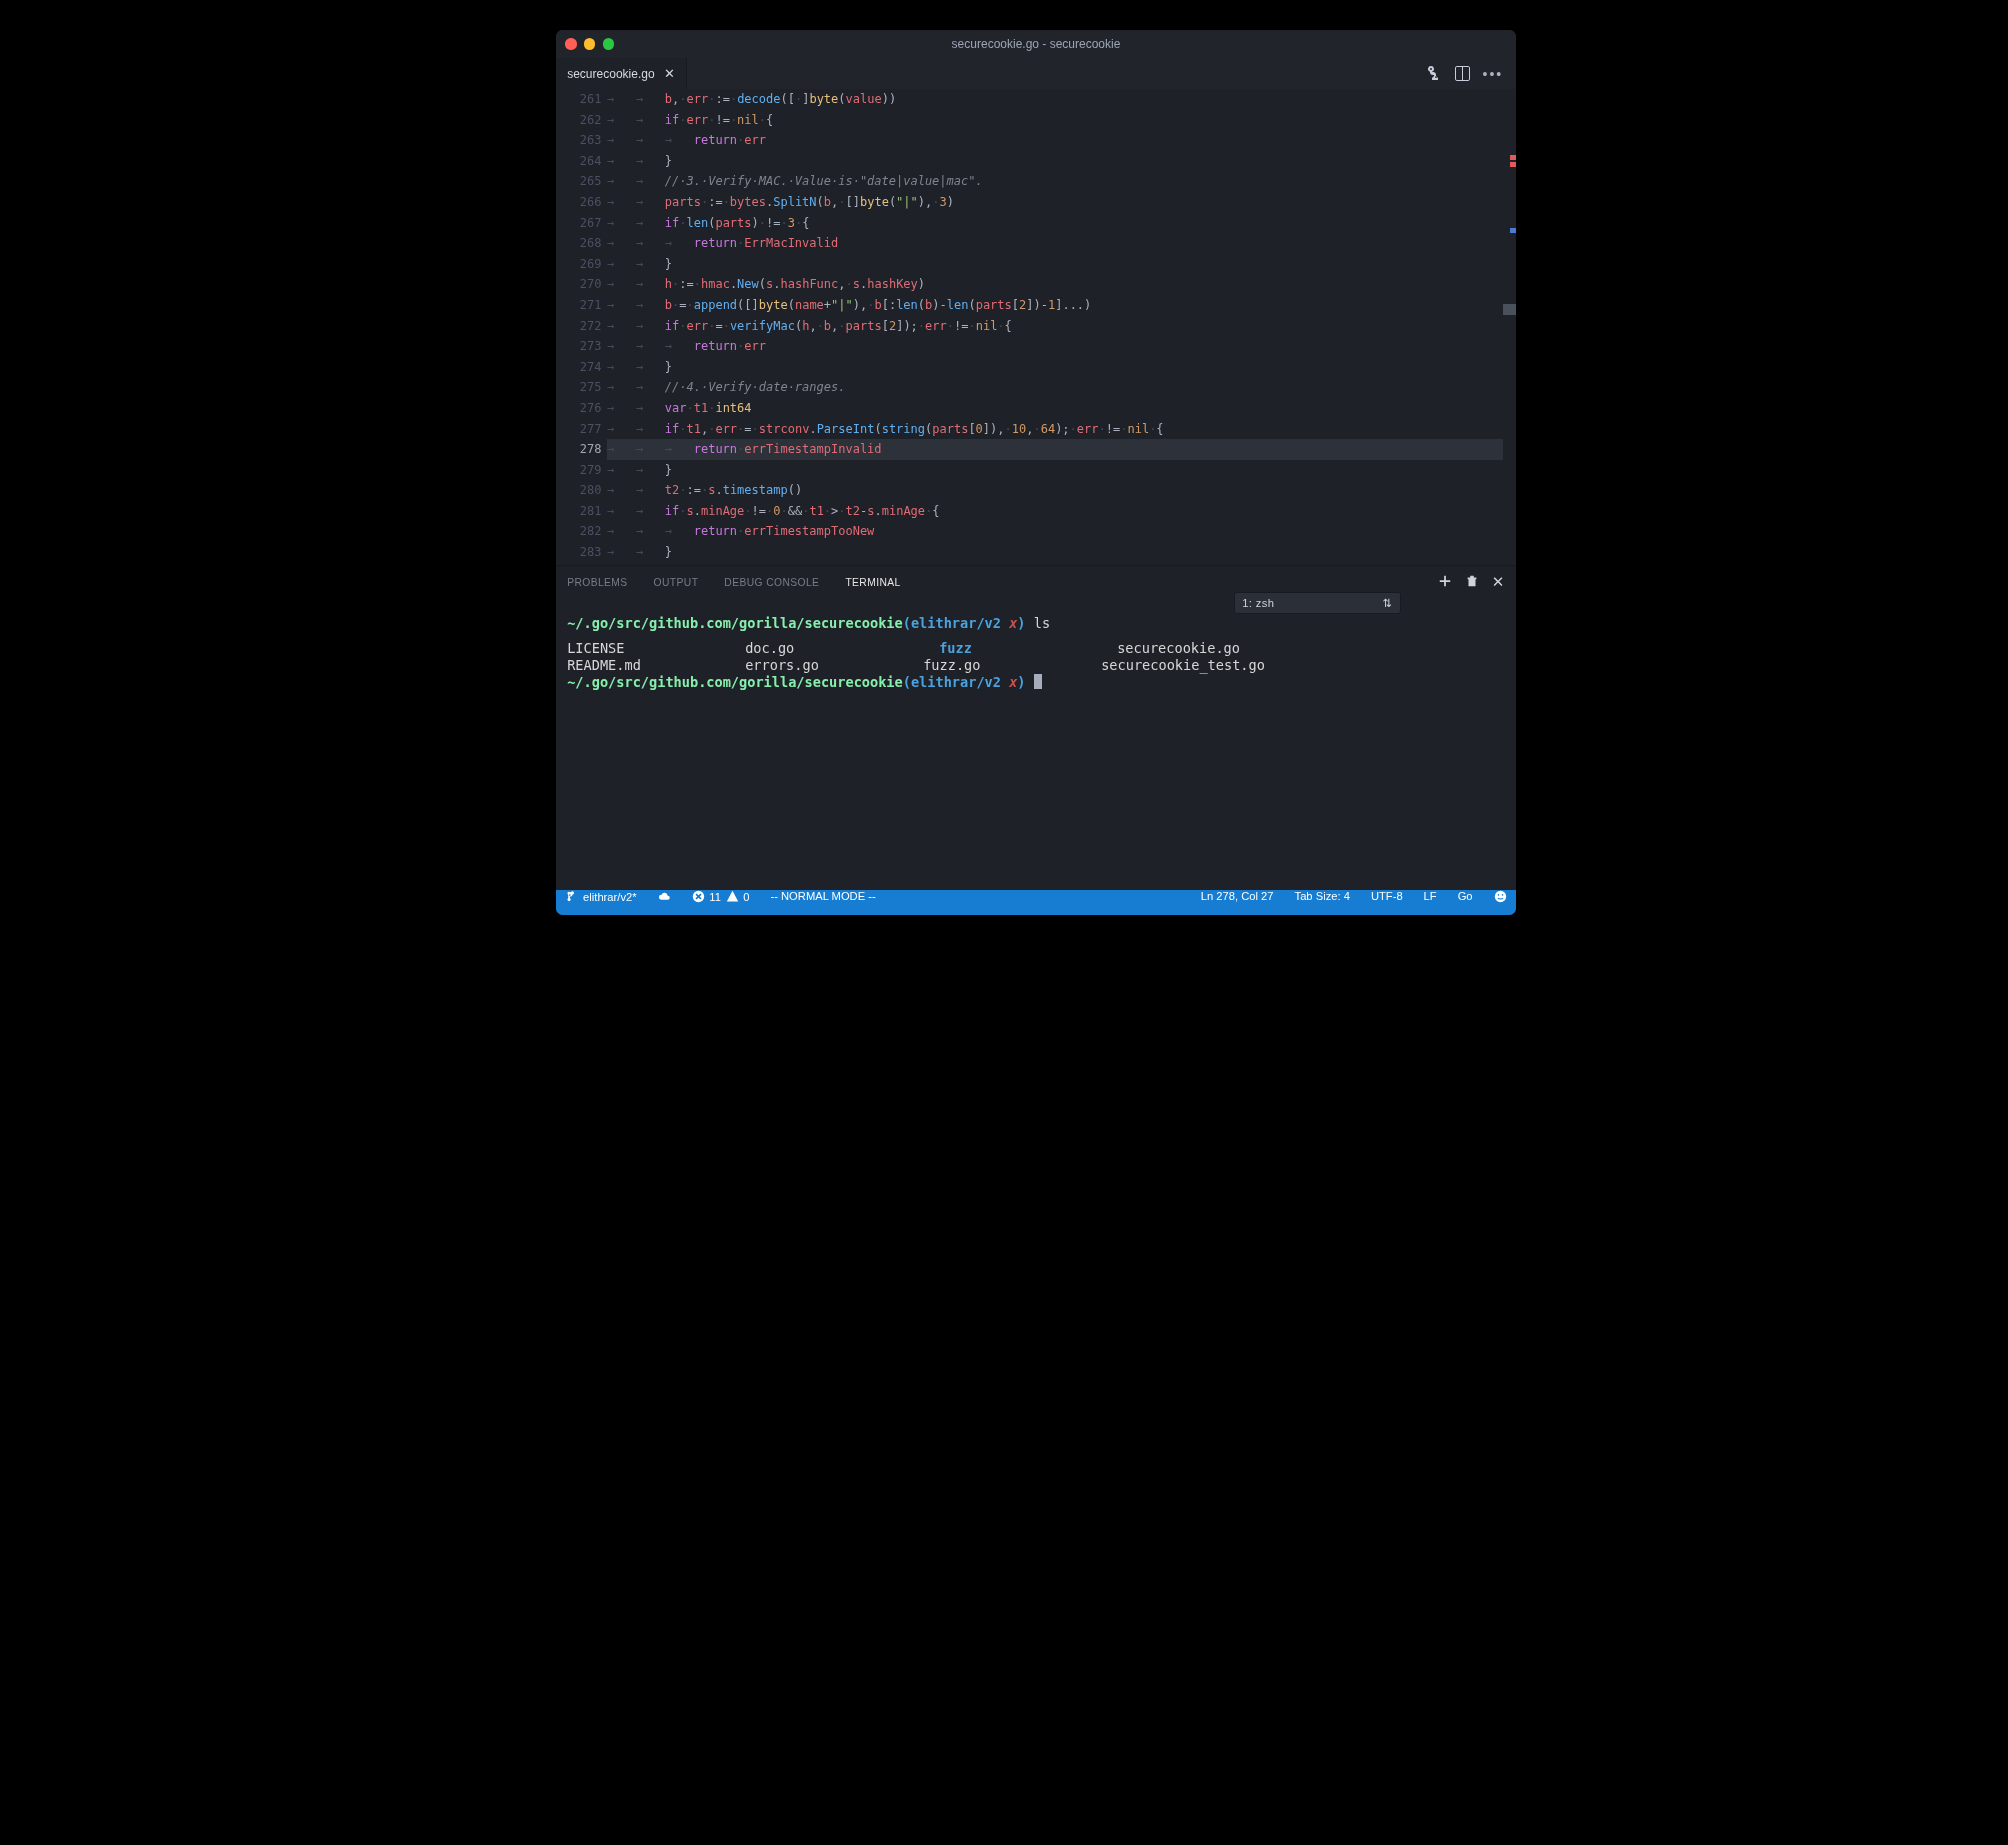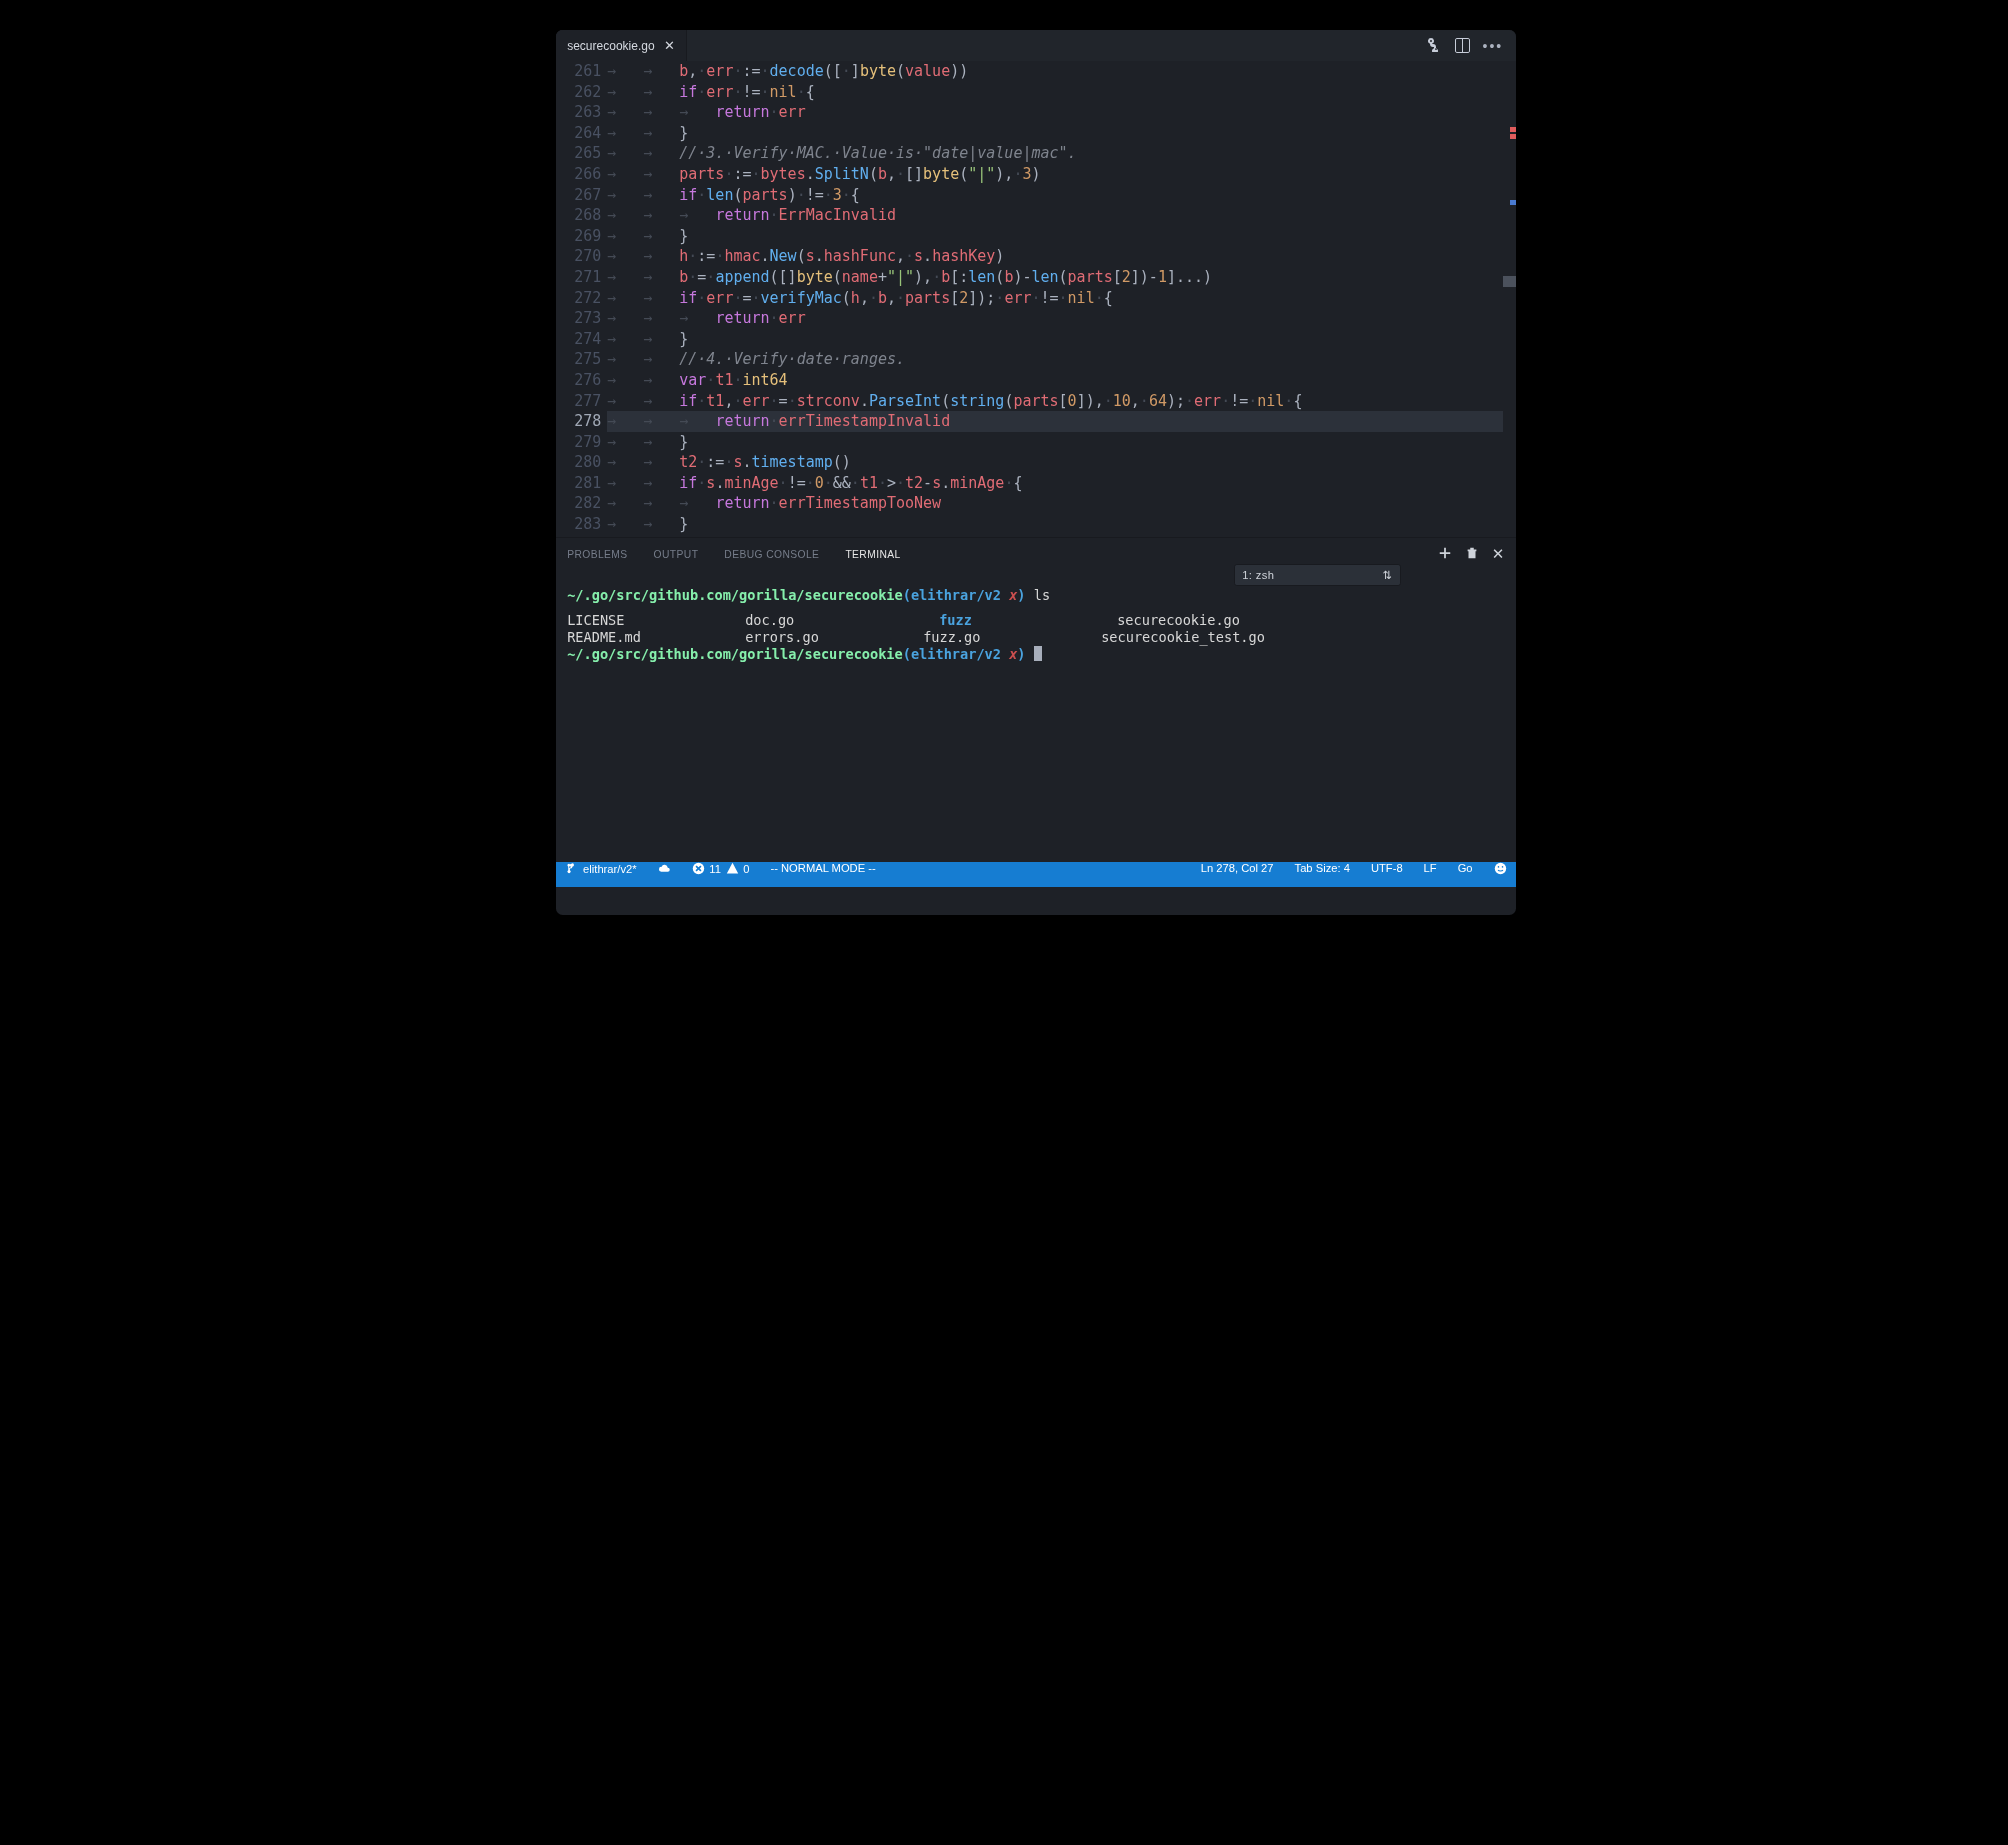--- a/index.html
+++ b/index.html
@@ -39,21 +39,21 @@
   
   .tabrow{height:31px;background:#21252b;display:flex;align-items:stretch;justify-content:space-between;}
   .tabs{display:flex;}
   .tab{display:flex;align-items:center;padding:0 11.2px;gap:9.4px;color:#d5d9e0;font-size:12px;background:var(--bg);border-right:0.9px solid #181a1f;}
   .tab .close{color:#d5d9e0;font-size:13px;}
   .editor-actions{display:flex;align-items:center;gap:13px;padding:0 13px;color:var(--fg);}
   .editor-actions svg{width:16px;height:16px;fill:#c7cdd9;}
   .editor-actions .box{width:13px;height:13px;border:1.5px solid #c7cdd9;border-radius:1.9px;position:relative;}
   .editor-actions .box.split::after{content:"";position:absolute;left:50%;top:0;bottom:0;border-left:1.5px solid #c7cdd9;}
   
-  .editor{position:relative;height:476px;background:var(--bg);font-family:ui-monospace,SFMono-Regular,Menlo,monospace;font-size:15px;line-height:20.6px;}
+  .editor{position:relative;height:476px;background:var(--bg);font-family:ui-monospace,SFMono-Regular,Menlo,monospace;font-size:12px;line-height:20.6px;}
   .gutter{position:absolute;left:0;top:0;bottom:0;width:51px;text-align:right;color:var(--gutter);padding-top:0;}
   .gutter .ln{height:20.6px;padding-right:5.6px;}
   .gutter .ln.cur{color:var(--gutter-cur);}
   .code{position:absolute;left:51px;right:13px;top:0;bottom:0;overflow:hidden;white-space:pre;}
   .code .row{height:20.6px;}
   .code .row.cur{background:var(--line-hl);}
   .ws{color:var(--whitespace);}
   .c{color:var(--comment);font-style:italic;}
   .kw{color:var(--purple);}
   .s{color:var(--green);}
@@ -88,20 +88,28 @@
   .statusbar .grow{flex:1;}
   .statusbar svg{width:13px;height:13px;fill:#fff;}
   .arrows{font-size:13px;position:relative;}
 </style>
 </head>
 <body>
 
 <div class="screen">
   <div class="window">
 
+    <div class="titlebar">
+      <div class="traffic">
+        <div class="dot red"></div>
+        <div class="dot yellow"></div>
+        <div class="dot green"></div>
+      </div>
+      <div class="title">securecookie.go - securecookie</div>
+    </div>
 
     <div class="tabrow">
       <div class="tabs">
         <div class="tab">
           <span>securecookie.go</span>
           <span class="close">✕</span>
         </div>
       </div>
       <div class="editor-actions">
         <span>

